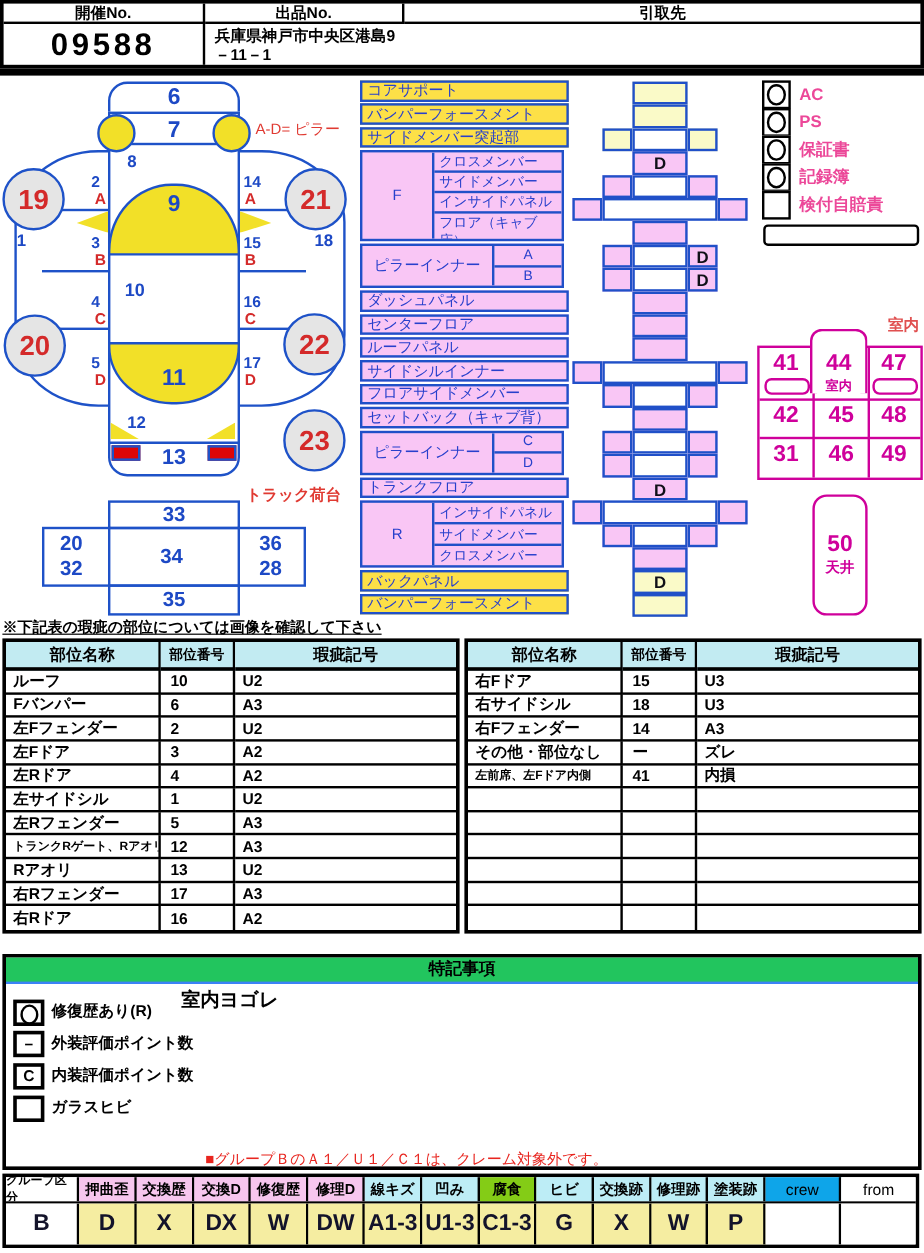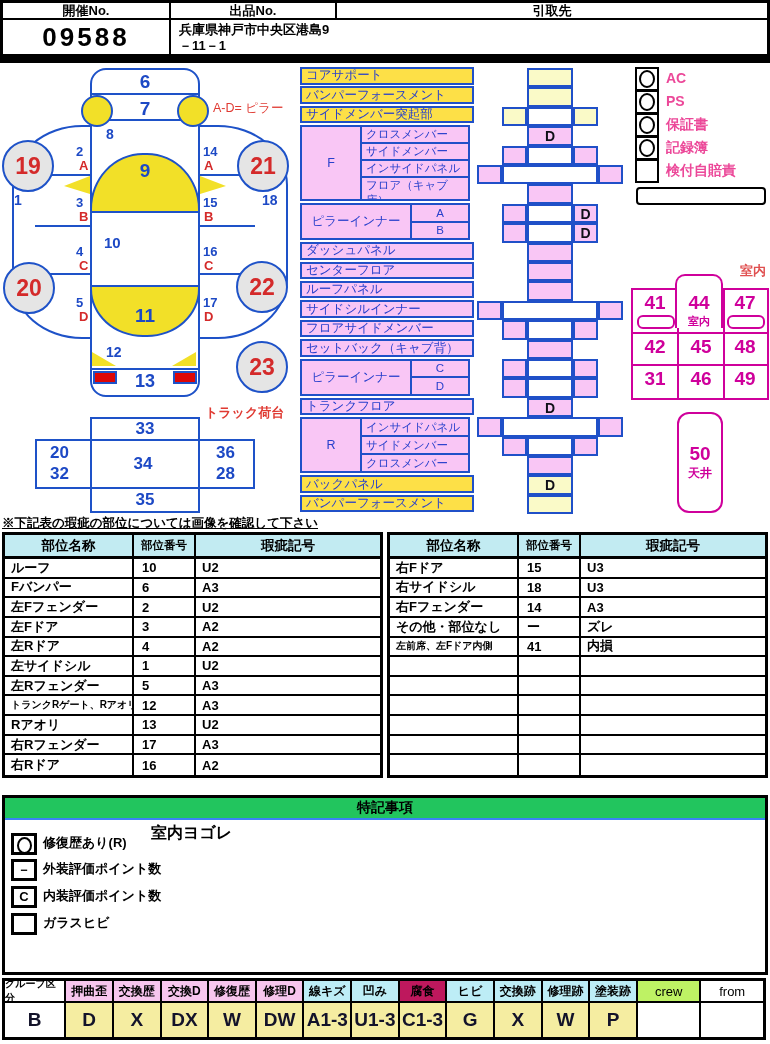--- a/index.html
+++ b/index.html
@@ -373,39 +373,40 @@
             <div class="ncirc"></div>
           </div>
           <div class="nlab" style="top: 14px;">修復歴あり(R)</div>
           <div class="nbox" style="top: 39px;">－</div>
           <div class="nlab" style="top: 40px;">外装評価ポイント数</div>
           <div class="nbox" style="top: 66px;">C</div>
           <div class="nlab" style="top: 67px;">内装評価ポイント数</div>
           <div class="nbox" style="top: 93px;"></div>
           <div class="nlab" style="top: 94px;">ガラスヒビ</div>
         </div>
+      <div class="abs" style="left:166px;top:138px;font-size:12.5px;color:#e8251f">■グループＢのＡ１／Ｕ１／Ｃ１は、クレーム対象外です。</div>
     </div>
   </div>
 
   <div id="sumtbl" class="abs">
     <div class="sumrow hd" id="sumhead">
         <div class="sumcell sumh" style="flex: 1.3 1 0%; background: rgb(255, 255, 255); font-size: 10px;">グループ区分</div>
         <div class="sumcell sumh" style="flex: 1 1 0%; background: rgb(247, 198, 238);">押曲歪</div>
         <div class="sumcell sumh" style="flex: 1 1 0%; background: rgb(247, 198, 238);">交換歴</div>
         <div class="sumcell sumh" style="flex: 1 1 0%; background: rgb(247, 198, 238);">交換D</div>
         <div class="sumcell sumh" style="flex: 1 1 0%; background: rgb(247, 198, 238);">修復歴</div>
         <div class="sumcell sumh" style="flex: 1 1 0%; background: rgb(247, 198, 238);">修理D</div>
         <div class="sumcell sumh" style="flex: 1 1 0%; background: rgb(189, 237, 246);">線キズ</div>
         <div class="sumcell sumh" style="flex: 1 1 0%; background: rgb(189, 237, 246);">凹み</div>
-        <div class="sumcell sumh" style="flex: 1 1 0%; background: #be185d;">腐食</div>
+        <div class="sumcell sumh" style="flex: 1 1 0%; background: #84cc16;">腐食</div>
         <div class="sumcell sumh" style="flex: 1 1 0%; background: rgb(189, 237, 246);">ヒビ</div>
         <div class="sumcell sumh" style="flex: 1 1 0%; background: rgb(189, 237, 246);">交換跡</div>
         <div class="sumcell sumh" style="flex: 1 1 0%; background: rgb(189, 237, 246);">修理跡</div>
         <div class="sumcell sumh" style="flex: 1 1 0%; background: rgb(189, 237, 246);">塗装跡</div>
-        <div class="sumcell sumh" style="flex: 1.35 1 0%; background: #bef264; font-weight: normal; font-size: 13px;">crew</div>
+        <div class="sumcell sumh" style="flex: 1.35 1 0%; background: #0ea5e9; font-weight: normal; font-size: 13px;">crew</div>
         <div class="sumcell sumh last" style="flex: 1.35 1 0%; background: rgb(255, 255, 255); font-weight: normal; font-size: 13px;">from</div>
       </div>
     <div class="sumrow vl" id="sumvals">
         <div class="sumcell sumv" style="flex: 1.3 1 0%; background: rgb(255, 255, 255);">B</div>
         <div class="sumcell sumv" style="flex: 1 1 0%; background: rgb(245, 237, 161);">D</div>
         <div class="sumcell sumv" style="flex: 1 1 0%; background: rgb(245, 237, 161);">X</div>
         <div class="sumcell sumv" style="flex: 1 1 0%; background: rgb(245, 237, 161);">DX</div>
         <div class="sumcell sumv" style="flex: 1 1 0%; background: rgb(245, 237, 161);">W</div>
         <div class="sumcell sumv" style="flex: 1 1 0%; background: rgb(245, 237, 161);">DW</div>
         <div class="sumcell sumv" style="flex: 1 1 0%; background: rgb(245, 237, 161);">A1-3</div>

